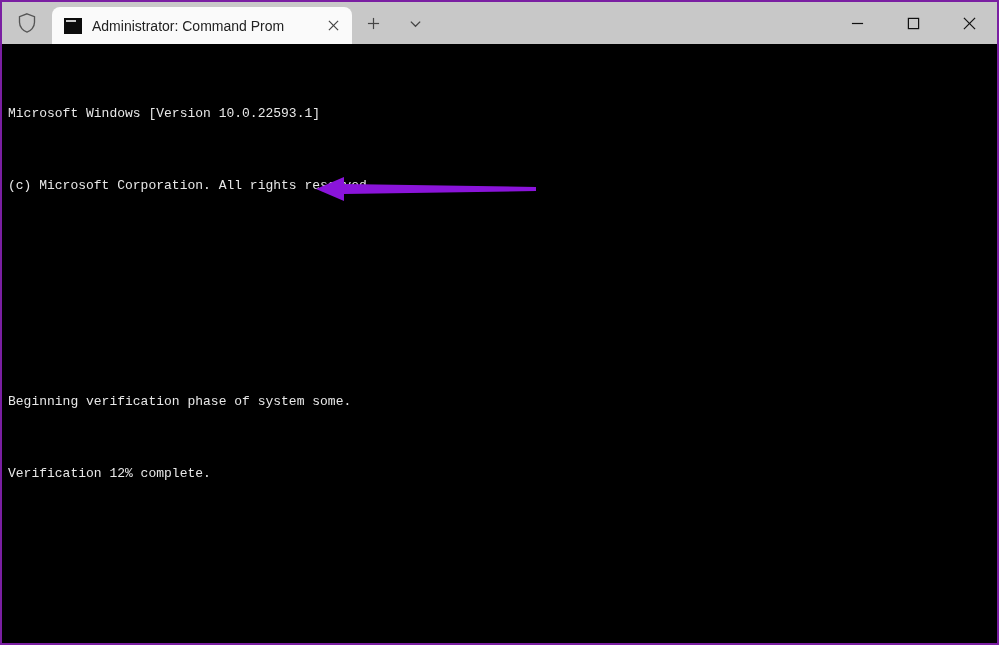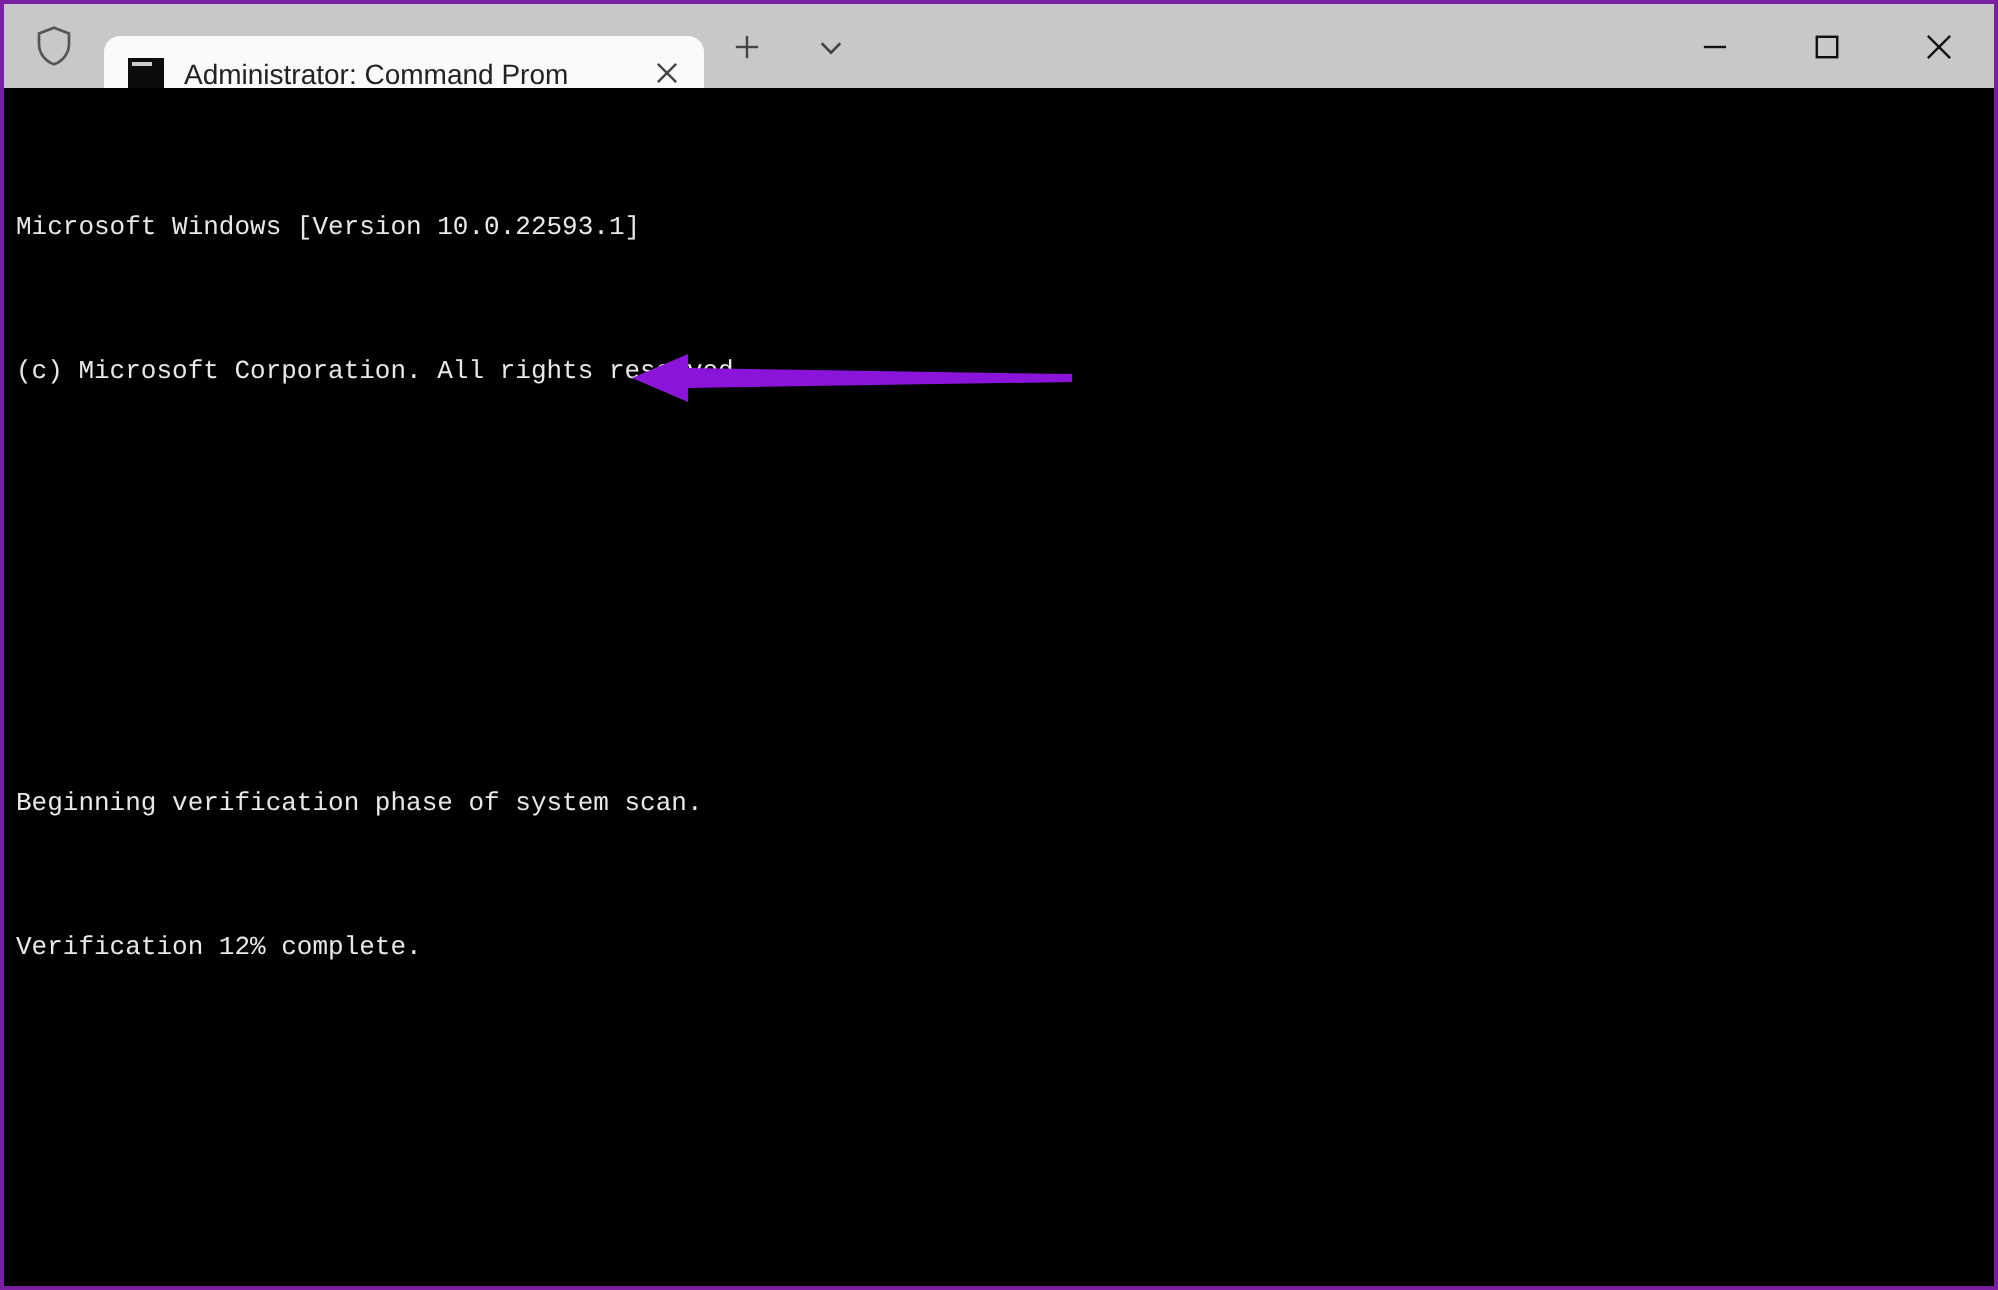--- a/index.html
+++ b/index.html
@@ -39,21 +39,21 @@
     }
     .shield-icon svg {
       width: 20px;
       height: 22px;
       display: block;
     }
     .tab {
       background: #fafafa;
       border-top-left-radius: 8px;
       border-top-right-radius: 8px;
-      margin-top: 16px;
+      margin-top: 5px;
       height: 37px;
       display: flex;
       align-items: center;
       padding: 0 10px 0 12px;
       gap: 10px;
       width: 300px;
       position: relative;
     }
     .tab-icon {
       width: 18px;
@@ -198,21 +198,21 @@
       </svg>
     </div>
   </div>
 
   <div class="terminal">
     <span class="line">Microsoft Windows [Version 10.0.22593.1]</span>
     <span class="line">(c) Microsoft Corporation. All rights reserved.</span>
     <span class="line"></span>
     <span class="line"></span>
     <span class="line"></span>
-    <span class="line">Beginning verification phase of system scan.</span>
+    <span class="line">Beginning verification phase of system some.</span>
     <span class="line">Verification 12% complete.</span>
     <span class="line"></span>
     
     <span class="line"></span>
     
 
     <svg class="annotation-arrow" viewBox="0 0 220 30">
       <defs>
         <linearGradient id="arrgrad" x1="0" y1="0" x2="1" y2="0">
           <stop offset="0%" stop-color="#8a14da"></stop>

